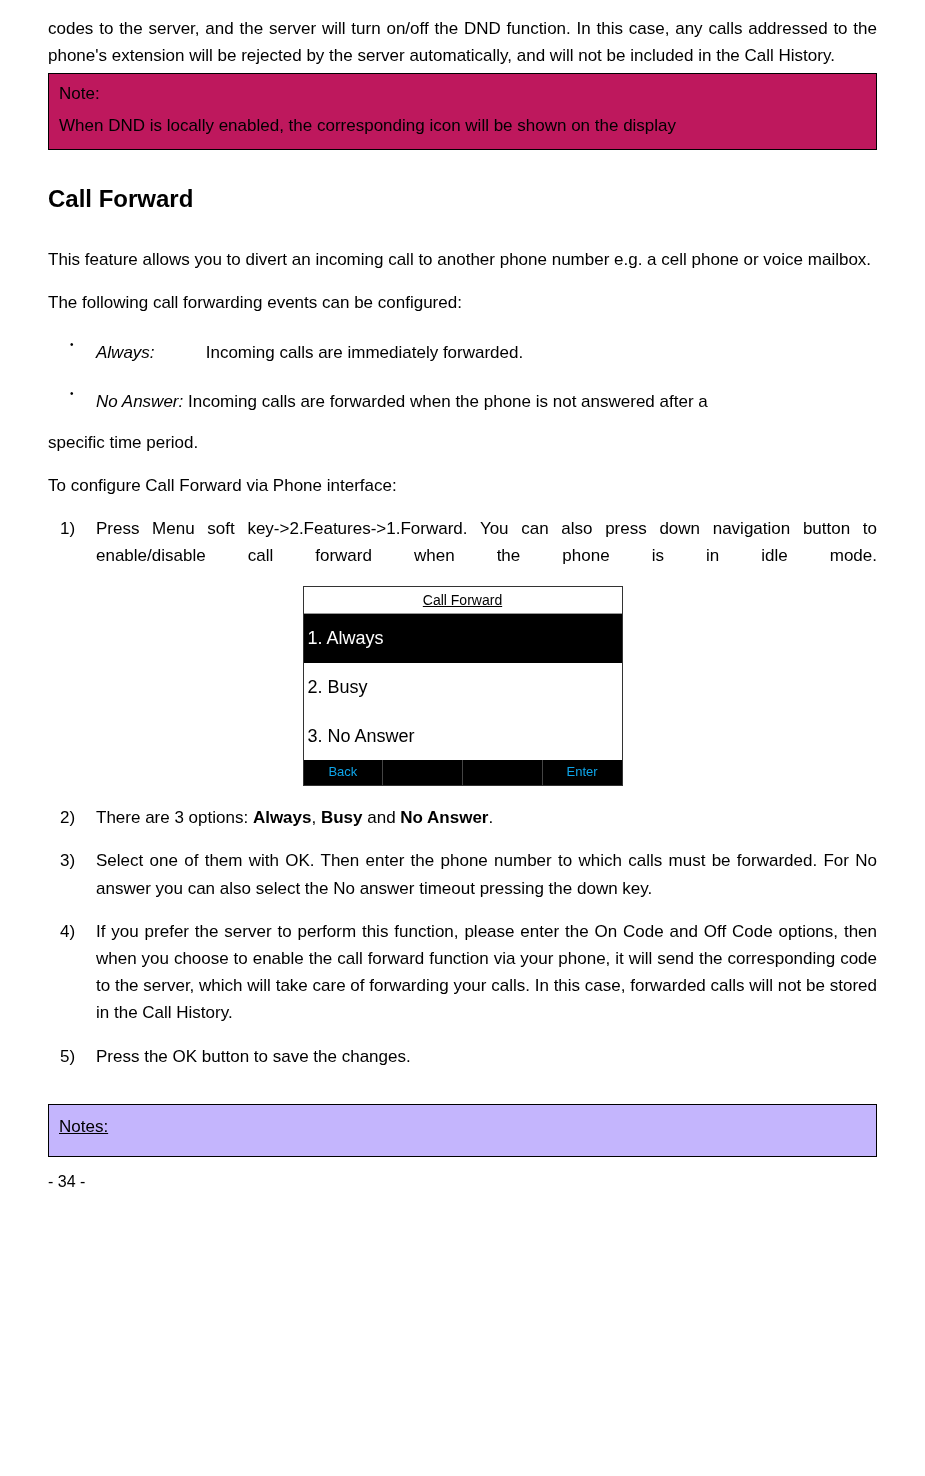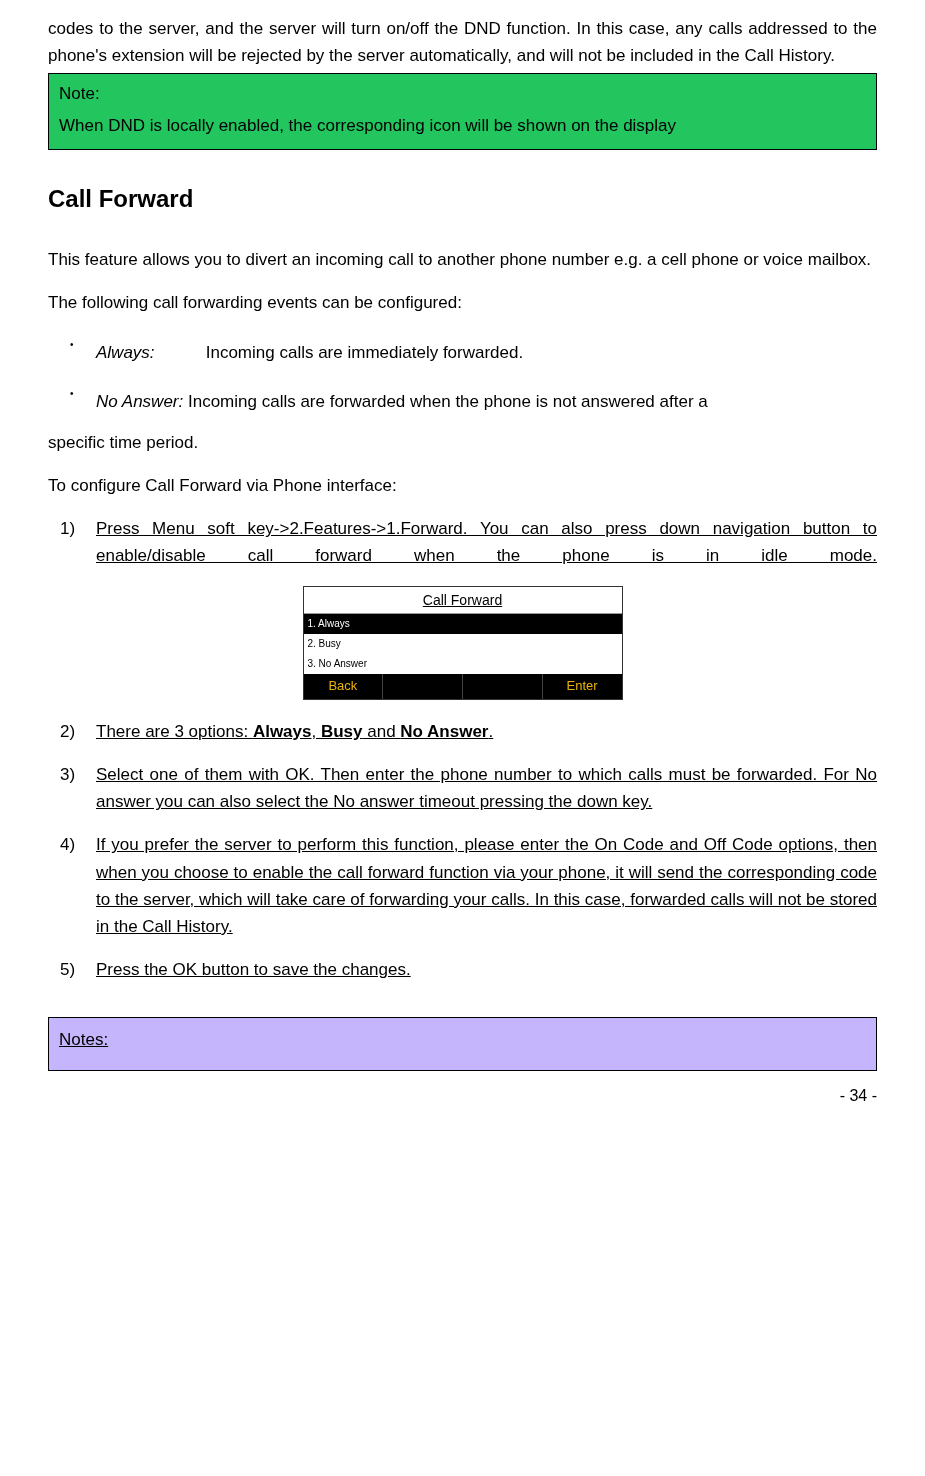--- a/index.html
+++ b/index.html
@@ -15,21 +15,21 @@
       background: #fff;
       width: 925px;
       padding: 15px 48px 20px 48px;
     }
     .continuation-text {
       text-align: justify;
       margin-bottom: 4px;
     }
     .note-box {
       border: 1px solid #000;
-      background: #22c55e;
+      background: #be185d;
       padding: 6px 10px;
       margin-bottom: 30px;
     }
     .note-box p {
       margin-bottom: 4px;
     }
     h2 {
       font-size: 24px;
       font-weight: bold;
       margin-bottom: 28px;
@@ -69,21 +69,20 @@
     .continuation-after-list {
       margin-bottom: 16px;
     }
     .procedure-intro {
       margin-bottom: 16px;
     }
     ol.numbered-list {
       list-style: none;
       padding-left: 0;
       counter-reset: item;
-      text-decoration: underline;
     }
     ol.numbered-list li {
       padding-left: 48px;
       position: relative;
       margin-bottom: 16px;
       text-align: justify;
       counter-increment: item;
     }
     ol.numbered-list li::before {
       content: counter(item) ")";
@@ -104,31 +103,31 @@
     }
     .phone-header {
       text-align: center;
       border-bottom: 1px solid #999;
       padding: 2px 0;
       font-size: 14px;
       font-weight: normal;
       text-decoration: underline;
     }
     .phone-row {
-      padding: 2px 4px;
-      font-size: 10px;
+      padding: 10px 4px;
+      font-size: 18px;
     }
     .phone-row.selected {
       background: #000;
       color: #fff;
     }
     .phone-footer {
       display: flex;
       background: #000;
-      color: #eab308;
+      color: #0ea5e9;
       font-size: 13px;
     }
     .phone-footer-btn {
       flex: 1;
       text-align: center;
       padding: 2px 0;
       border-right: 1px solid #444;
     }
     .phone-footer-btn:last-child {
       border-right: none;
@@ -143,21 +142,21 @@
       margin-top: 34px;
     }
     .notes-box .notes-title {
       text-decoration: underline;
       margin-bottom: 8px;
     }
     .notes-box p {
       text-align: justify;
     }
     .page-number {
-      text-align: right;
+      text-align: left;
       margin-top: 12px;
       font-size: 16px;
     }
   </style>
 </head>
 <body>
 
 <p class="continuation-text">codes to the server, and the server will turn on/off the DND function. In this case, any calls addressed to the phone's extension will be rejected by the server automatically, and will not be included in the Call History.</p>
 
 <div class="note-box">

